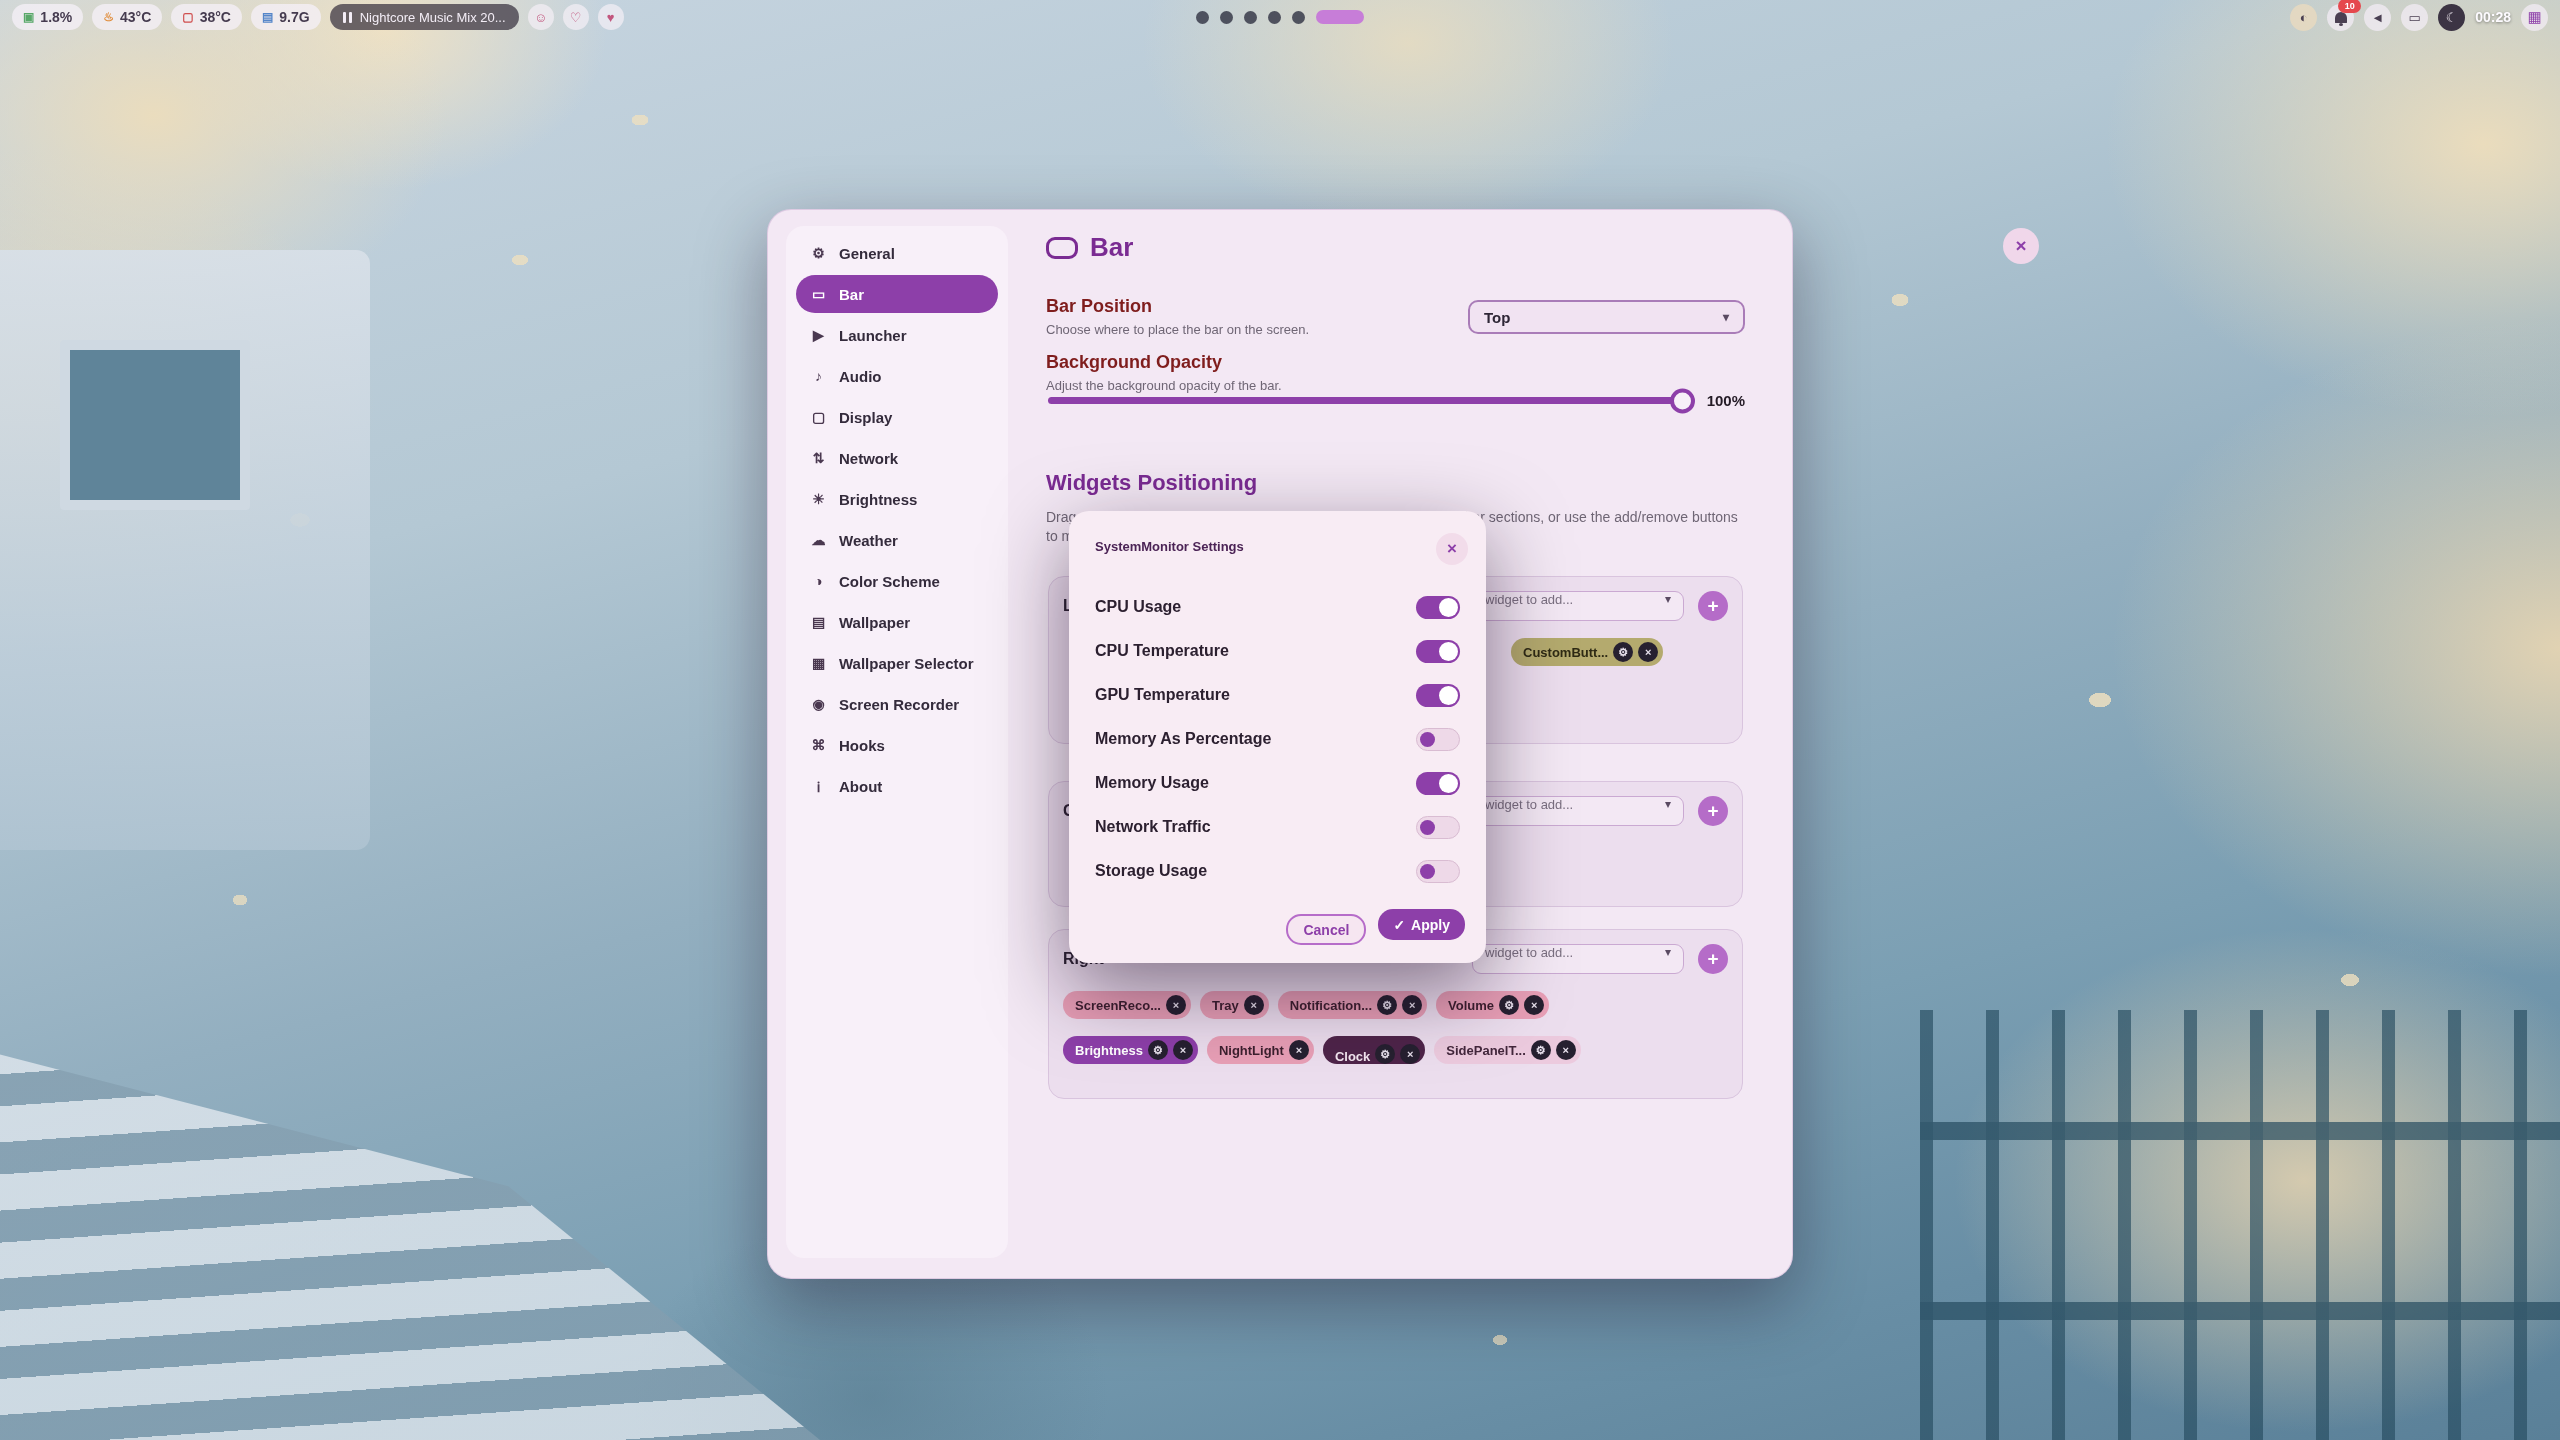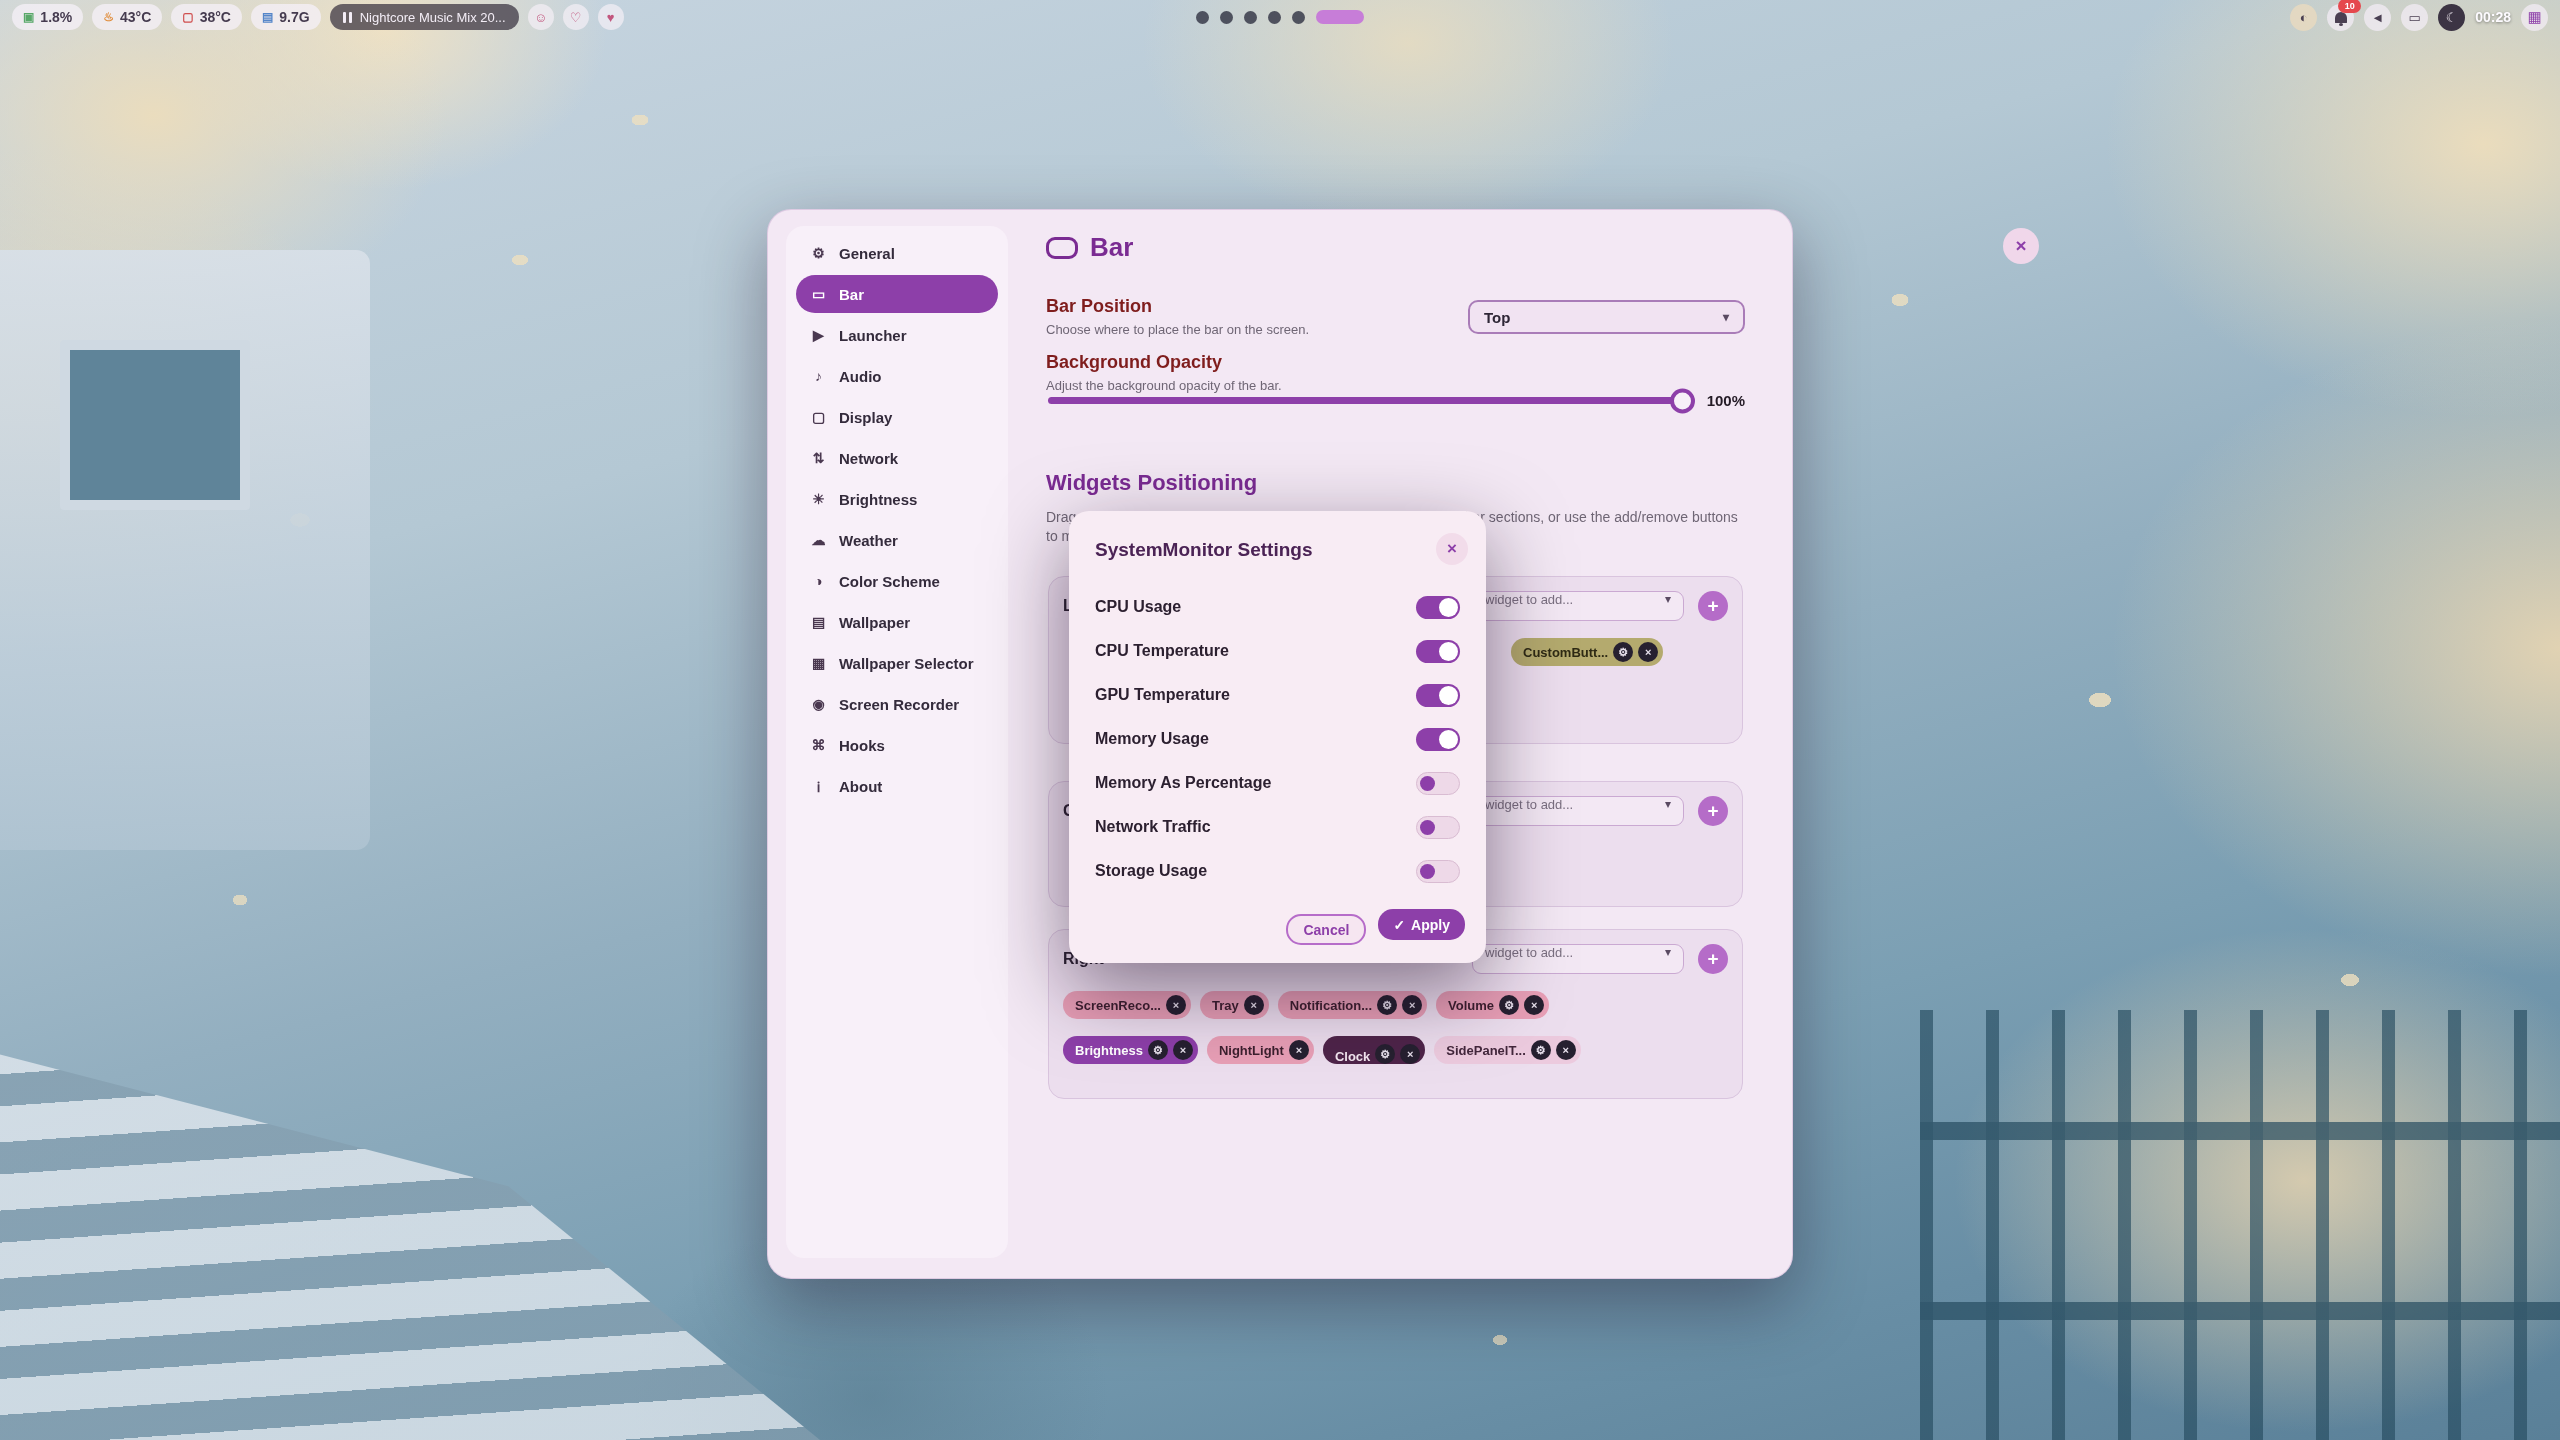--- a/index.html
+++ b/index.html
@@ -123,21 +123,21 @@
   .chip[data-color="dark"]{background:#4e2449;color:#f3e6f0;align-items:flex-end;}
   .chip[data-color="lavender"]{background:#eccade;color:#43273c;}
   .chip[data-color="olive"]{background:#b4aa6e;color:#2e2a14;}
   .chip-btn{width:20px;height:20px;border-radius:50%;background:#262030;color:#e9e2ee;
     font-size:11px;display:grid;place-items:center;}
   .offset-left{margin-left:448px;}
 
   
   .modal{position:absolute;left:1069px;top:511px;width:417px;height:452px;border-radius:20px;
     background:#f8ecf4;box-shadow:0 26px 80px rgba(25,8,34,.5);z-index:50;}
-  .modal-title{position:absolute;left:26px;top:28px;font-size:19px;font-weight:bold;color:#4b2355;text-align:center;}
+  .modal-title{position:absolute;left:26px;top:28px;font-size:13px;font-weight:bold;color:#4b2355;text-align:center;}
   .modal-close{position:absolute;right:18px;top:22px;width:32px;height:32px;border-radius:50%;
     background:#f2dcea;color:#8d3fa9;display:grid;place-items:center;font-size:17px;font-weight:bold;}
   .modal-rows{position:absolute;left:26px;right:26px;top:74px;}
   .mrow{height:44px;display:flex;align-items:center;justify-content:space-between;}
   .mrow .mlabel{font-size:16px;font-weight:bold;color:#2c2030;}
   .toggle{width:44px;height:23px;border-radius:12px;position:relative;box-sizing:border-box;}
   .toggle[data-state="on"]{background:#8d3fa9;}
   .toggle[data-state="on"] .knob{position:absolute;right:2px;top:2px;width:19px;height:19px;border-radius:50%;background:#fff;}
   .toggle[data-state="off"]{background:#eed9e8;border:1px solid #d9bcd2;}
   .toggle[data-state="off"] .knob{position:absolute;left:3px;top:3px;width:15px;height:15px;border-radius:50%;background:#8d3fa9;}
@@ -416,28 +416,28 @@
           <span class="knob"></span>
         </div>
     </div>
     <div class="mrow">
       <span class="mlabel">GPU Temperature</span>
       <div class="toggle" data-state="on">
           <span class="knob"></span>
         </div>
     </div>
     <div class="mrow">
+      <span class="mlabel">Memory As Percentage</span>
+      <div class="toggle" data-state="off">
+          <span class="knob"></span>
+        </div>
+    </div>
+    <div class="mrow">
       <span class="mlabel">Memory Usage</span>
       <div class="toggle" data-state="on">
-          <span class="knob"></span>
-        </div>
-    </div>
-    <div class="mrow">
-      <span class="mlabel">Memory As Percentage</span>
-      <div class="toggle" data-state="off">
           <span class="knob"></span>
         </div>
     </div>
     <div class="mrow">
       <span class="mlabel">Network Traffic</span>
       <div class="toggle" data-state="off">
           <span class="knob"></span>
         </div>
     </div>
     <div class="mrow">

